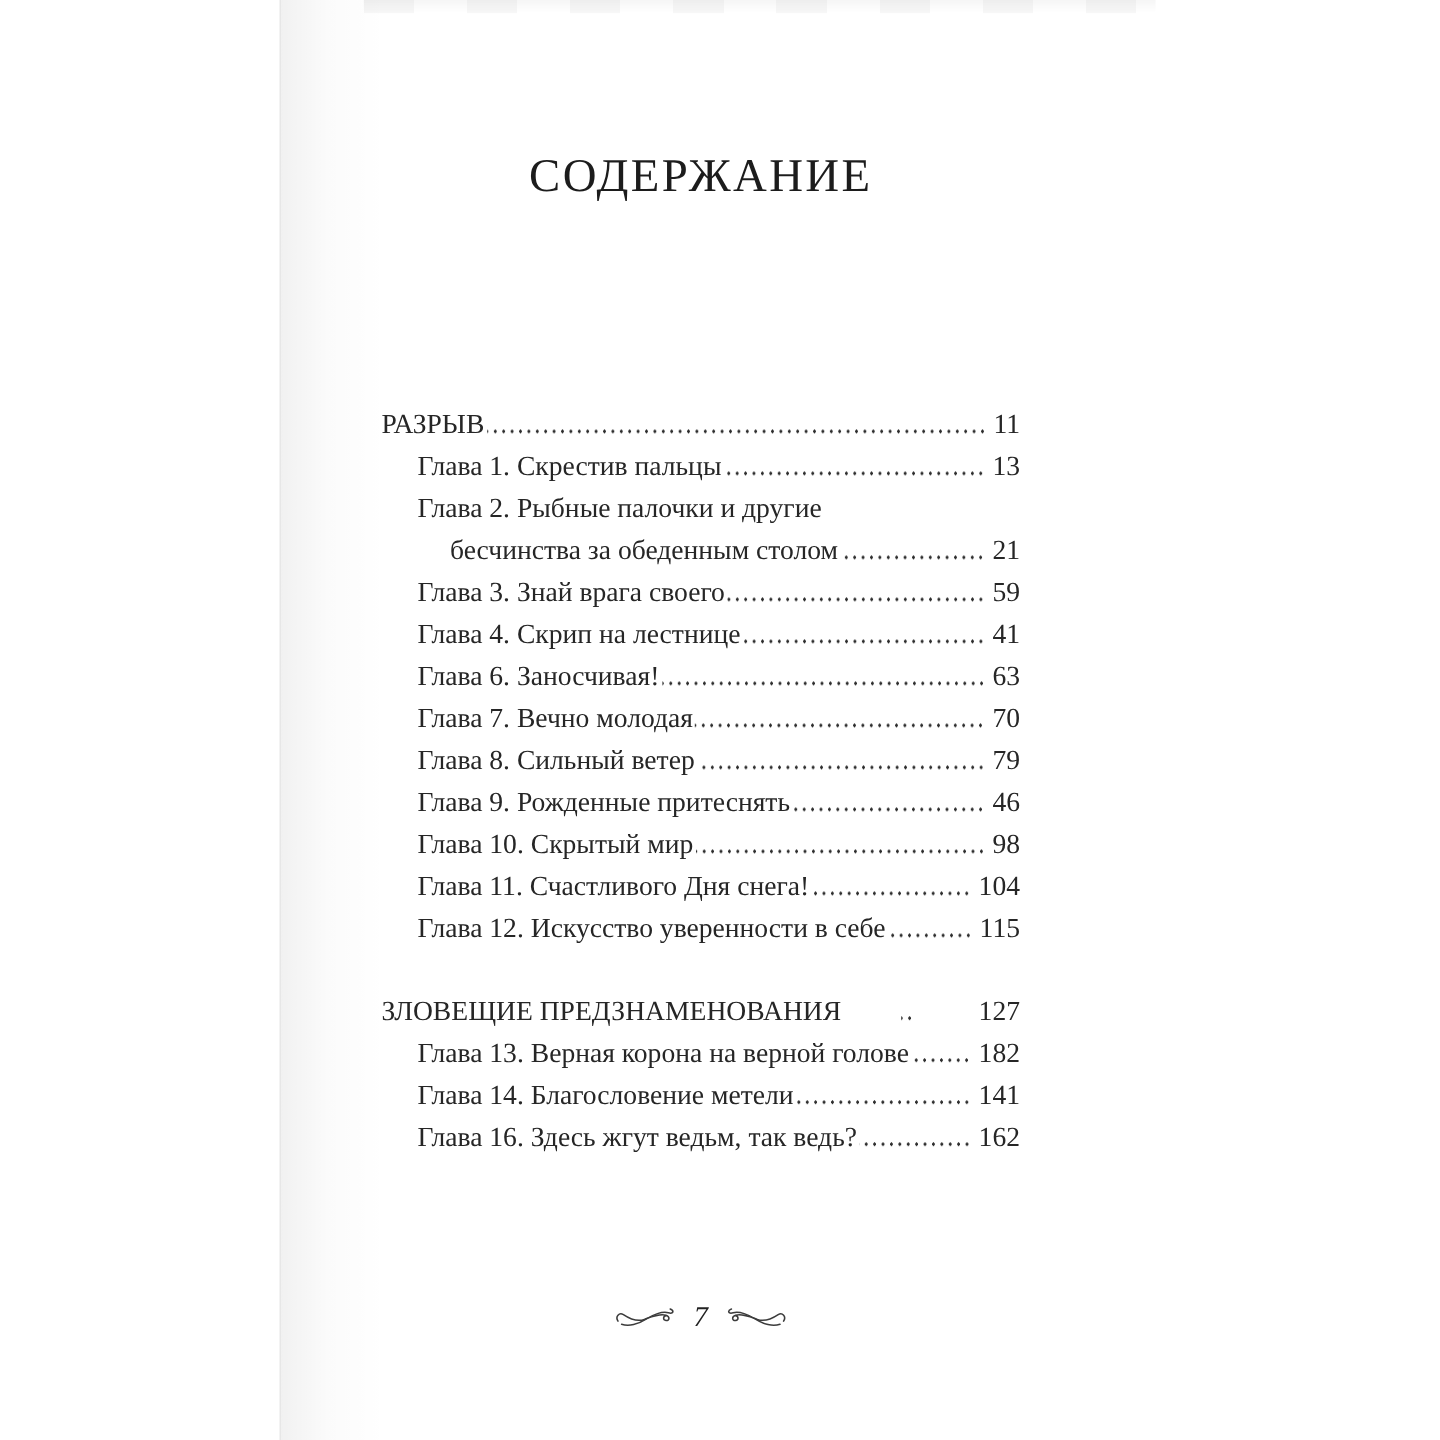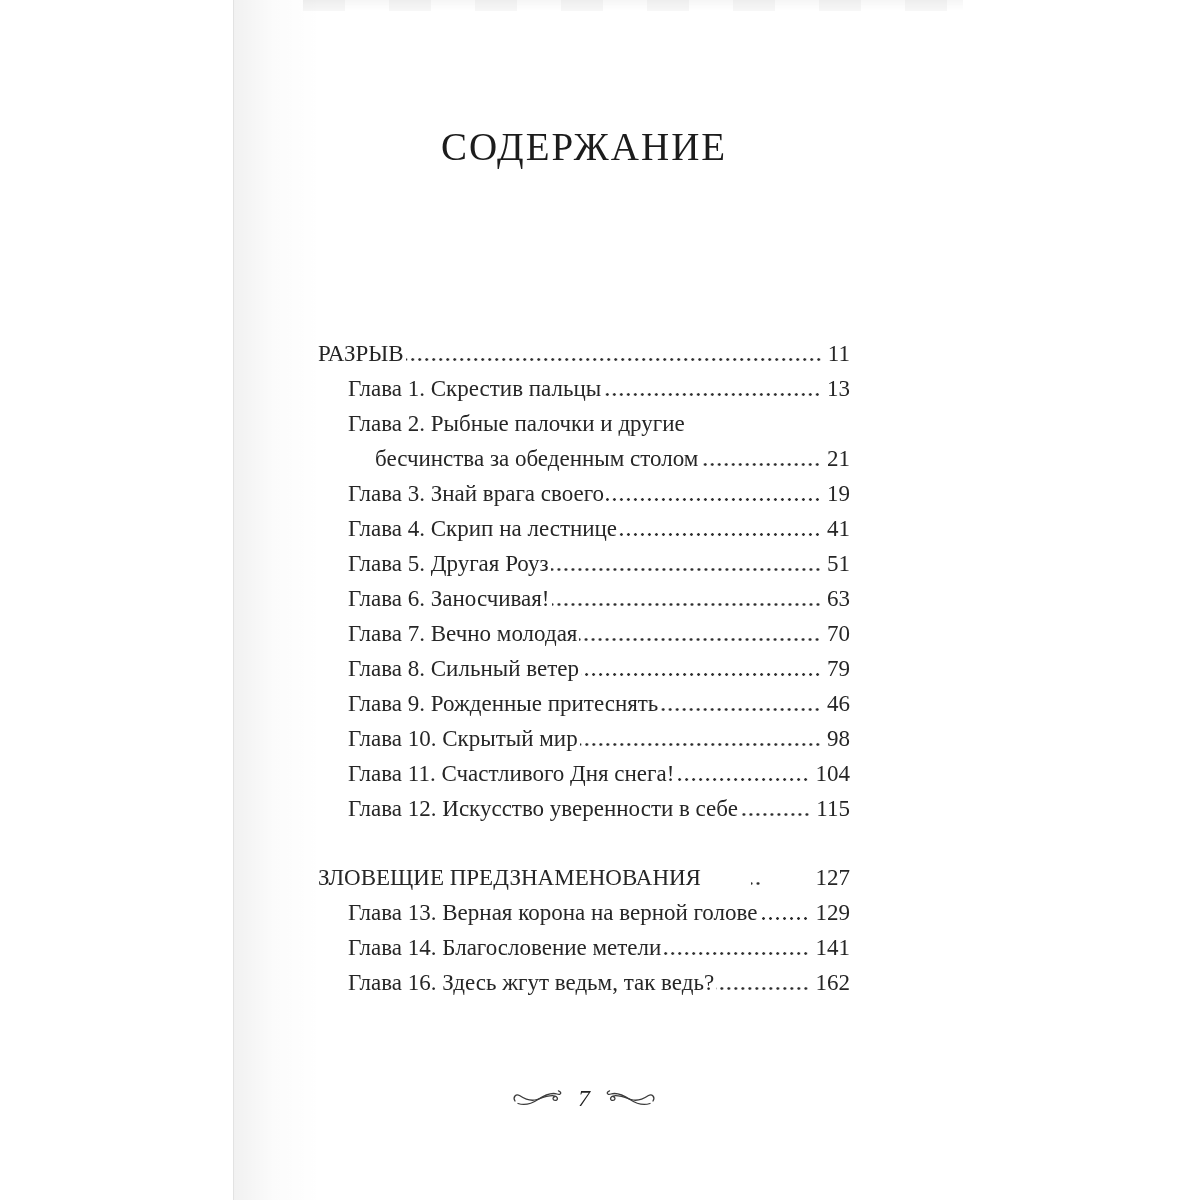--- a/index.html
+++ b/index.html
@@ -160,34 +160,29 @@
 
   <div class="row indent-2">
     <span class="t">бесчинства за обеденным столом</span>
     <span class="leader"></span>
     <span class="pg">21</span>
   </div>
 
   <div class="row indent-1">
     <span class="t">Глава 3. Знай врага своего</span>
     <span class="leader"></span>
-    <span class="pg">19</span>
+    <span class="pg">59</span>
   </div>
 
   <div class="row indent-1">
     <span class="t">Глава 4. Скрип на лестнице</span>
     <span class="leader"></span>
     <span class="pg">41</span>
   </div>
 
-  <div class="row indent-1">
-    <span class="t">Глава 5. Другая Роуз</span>
-    <span class="leader"></span>
-    <span class="pg">51</span>
-  </div>
 
   <div class="row indent-1">
     <span class="t">Глава 6. Заносчивая!</span>
     <span class="leader"></span>
     <span class="pg">63</span>
   </div>
 
   <div class="row indent-1">
     <span class="t">Глава 7. Вечно молодая</span>
     <span class="leader"></span>
@@ -226,21 +221,21 @@
 
   <div class="row indent-0 gap-before">
     <span class="t">ЗЛОВЕЩИЕ ПРЕДЗНАМЕНОВАНИЯ</span>
     <span class="leader"></span>
     <span class="pg">127</span>
   </div>
 
   <div class="row indent-1">
     <span class="t">Глава 13. Верная корона на верной голове</span>
     <span class="leader"></span>
-    <span class="pg">129</span>
+    <span class="pg">182</span>
   </div>
 
   <div class="row indent-1">
     <span class="t">Глава 14. Благословение метели</span>
     <span class="leader"></span>
     <span class="pg">141</span>
   </div>
 
 
   <div class="row indent-1">

